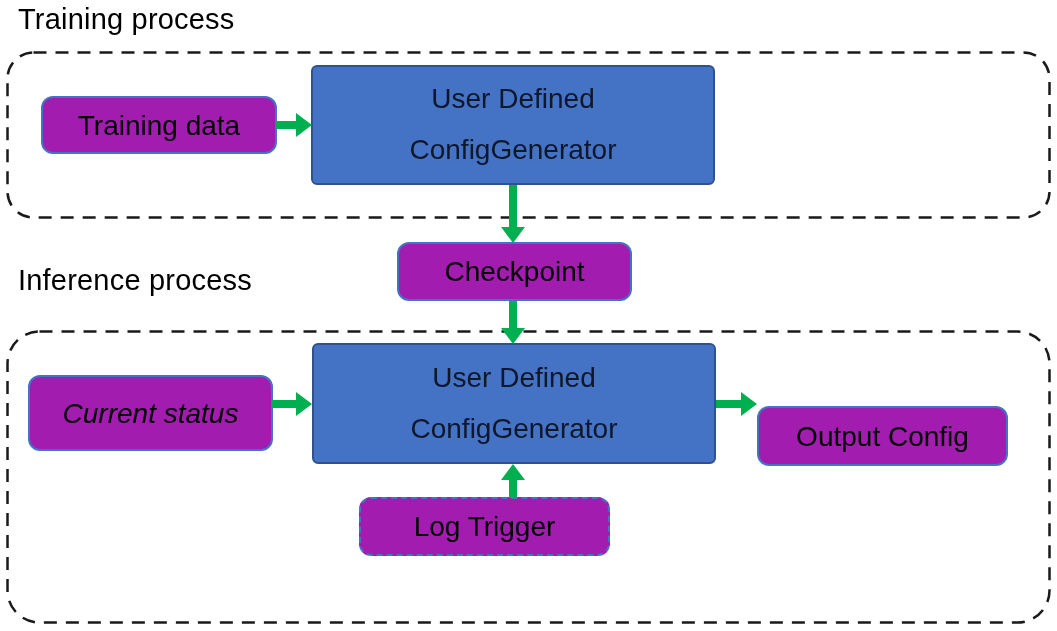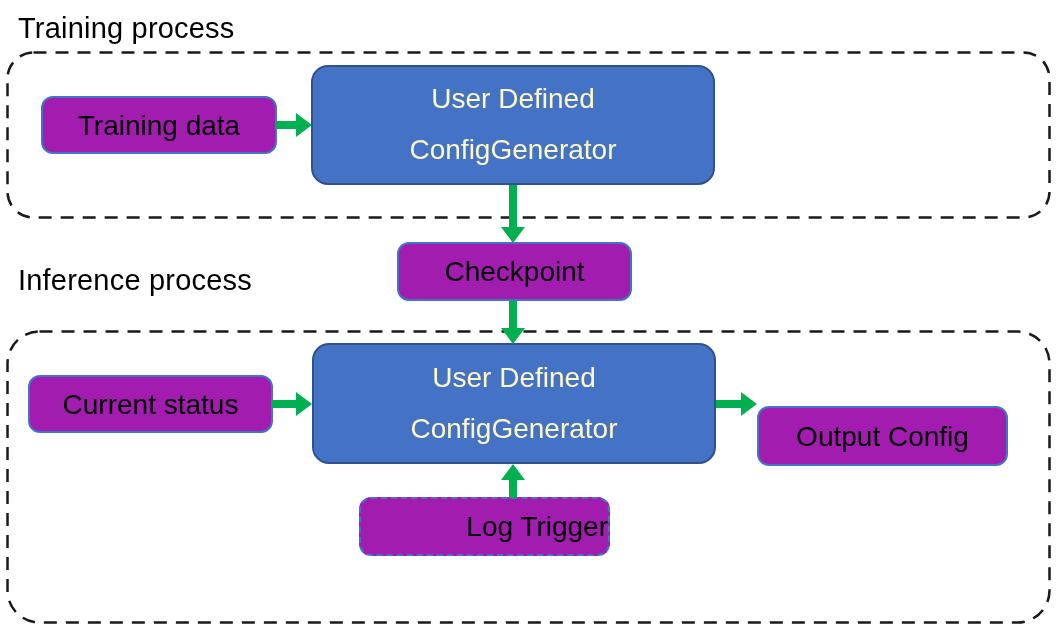--- a/index.html
+++ b/index.html
@@ -45,22 +45,22 @@
     white-space: nowrap;
   }
 
   .box.white-solid {
     border: 2px solid #4472C4;
   }
 
   .box.blue-fill {
     background: #4472C4;
     border: 2px solid #2F528F;
-    color: #fef9c3;
-    border-radius: 17px;
+    color: #0f172a;
+    border-radius: 6px;
     line-height: 1.32;
     gap: 14px;
   }
 
   .box.blue-dashed {
     border: 2px dashed #4472C4;
   }
 
   .box .line { display: block; }
 
@@ -95,21 +95,21 @@
     border-right: 12px solid transparent;
   }
 
   .z3 { z-index: 3; }
 </style>
 </head>
 <body>
 
 <div class="canvas">
 
-  <div class="section-title" style="left:18px; top:12px;text-align:center;">Training process</div>
+  <div class="section-title" style="left:18px; top:3px;text-align:center;">Training process</div>
 
   <div class="section-title" style="left:18px; top:264px;">Inference process</div>
 
   <svg class="region-svg" style="left:6px; top:51px;" width="1045" height="168">
     <rect x="1.5" y="1.5" width="1042" height="165" rx="26" ry="26" fill="none" stroke="#1a1a1a" stroke-width="2.5" stroke-dasharray="13 9"></rect>
   </svg>
 
   <svg class="region-svg" style="left:6px; top:330px;" width="1045" height="294">
     <rect x="1.5" y="1.5" width="1042" height="291" rx="32" ry="32" fill="none" stroke="#1a1a1a" stroke-width="2.5" stroke-dasharray="13 9"></rect>
   </svg>
@@ -120,34 +120,34 @@
 
   <div class="box blue-fill" style="left:311px; top:65px; width:404px; height:120px;">
     <span class="line">User Defined</span>
     <span class="line">ConfigGenerator</span>
   </div>
 
   <div class="box white-solid" style="left:397px; top:242px; width:235px; height:59px;">
     <span class="line">Checkpoint</span>
   </div>
 
-  <div class="box white-solid" style="left:28px; top:375px; width:245px; height:58px;">
+  <div class="box white-solid" style="left:28px; top:375px; width:245px; height:76px;font-style:italic;">
     <span class="line">Current status</span>
   </div>
 
   <div class="box blue-fill" style="left:312px; top:343px; width:404px; height:121px;">
     <span class="line">User Defined</span>
     <span class="line">ConfigGenerator</span>
   </div>
 
   <div class="box white-solid" style="left:757px; top:374px; width:251px; height:60px;margin-top:32px;">
     <span class="line">Output Config</span>
   </div>
 
-  <div class="box blue-dashed" style="left:359px; top:497px; width:251px; height:59px;align-items:flex-end;">
+  <div class="box blue-dashed" style="left:359px; top:497px; width:251px; height:59px;">
     <span class="line">Log Trigger</span>
   </div>
 
 
   <div class="arrow h" style="left:276px; top:112px; width:36px; height:26px;">
     <div class="shaft-h"></div>
     <div class="head-right"></div>
   </div>
 
   <div class="arrow v" style="left:500px; top:185px; width:26px; height:58px;">

